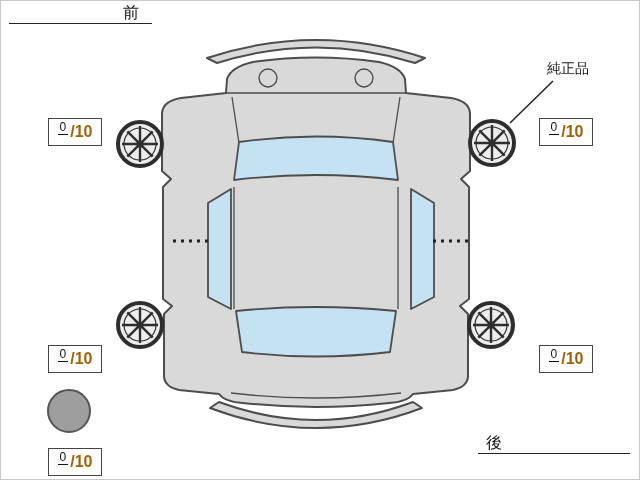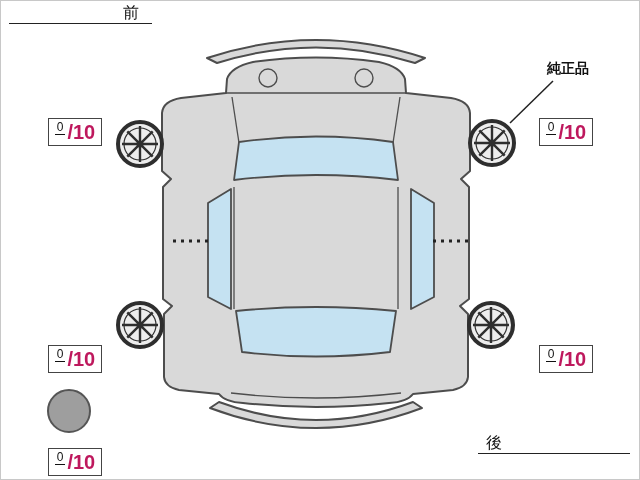--- a/index.html
+++ b/index.html
@@ -32,37 +32,37 @@
   .wheel-rim { fill: #ededed; stroke: #2e2e2e; stroke-width: 4; }
   .wheel-inner { fill: none; stroke: #2e2e2e; stroke-width: 1.2; }
   .wheel-spokes line { stroke: #2e2e2e; stroke-width: 2.4; }
   .wheel-hub { fill: #2e2e2e; }
   .thin { stroke-width: 1.4; }
 
   
   .jp-label { position: absolute; color: #111; font-size: 16px; line-height: 1.1; white-space: nowrap; }
   .front-label { left: 122px; top: 3px; letter-spacing: 1px; }
   .rear-label { left: 485px; top: 433px; }
-  .genuine-label { left: 546px; top: 60px; font-weight: bold; font-size: 14px; }
+  .genuine-label { left: 546px; top: 60px; font-weight: normal; font-size: 14px; }
   .rule { position: absolute; height: 0; border-top: 1.5px solid var(--color-line); }
   .front-rule { left: 8px; top: 22px; width: 143px; }
   .rear-rule { left: 477px; top: 452px; width: 152px; }
 
   
   .score-box {
     position: absolute; width: 54px; height: 28px;
     background: #ffffff; border: 1px solid #444;
     display: flex; align-items: center; justify-content: center;
   }
   .score-value {
     font-size: 12px; line-height: 1; color: #111;
     border-bottom: 1px solid #111; padding: 0 2px 1px;
     margin-right: 2px; position: relative; top: -4px;
   }
-  .score-denom { font-size: 20px; font-weight: bold; color: #be185d; line-height: 1; }
+  .score-denom { font-size: 16px; font-weight: bold; color: #a16207; line-height: 1; }
 </style>
 </head>
 <body>
 
 <div class="stage">
 
   <svg class="diagram" width="640" height="480" viewBox="0 0 640 480">
     <defs>
       <g id="wheel">
         <circle r="22" class="wheel-rim"></circle>

